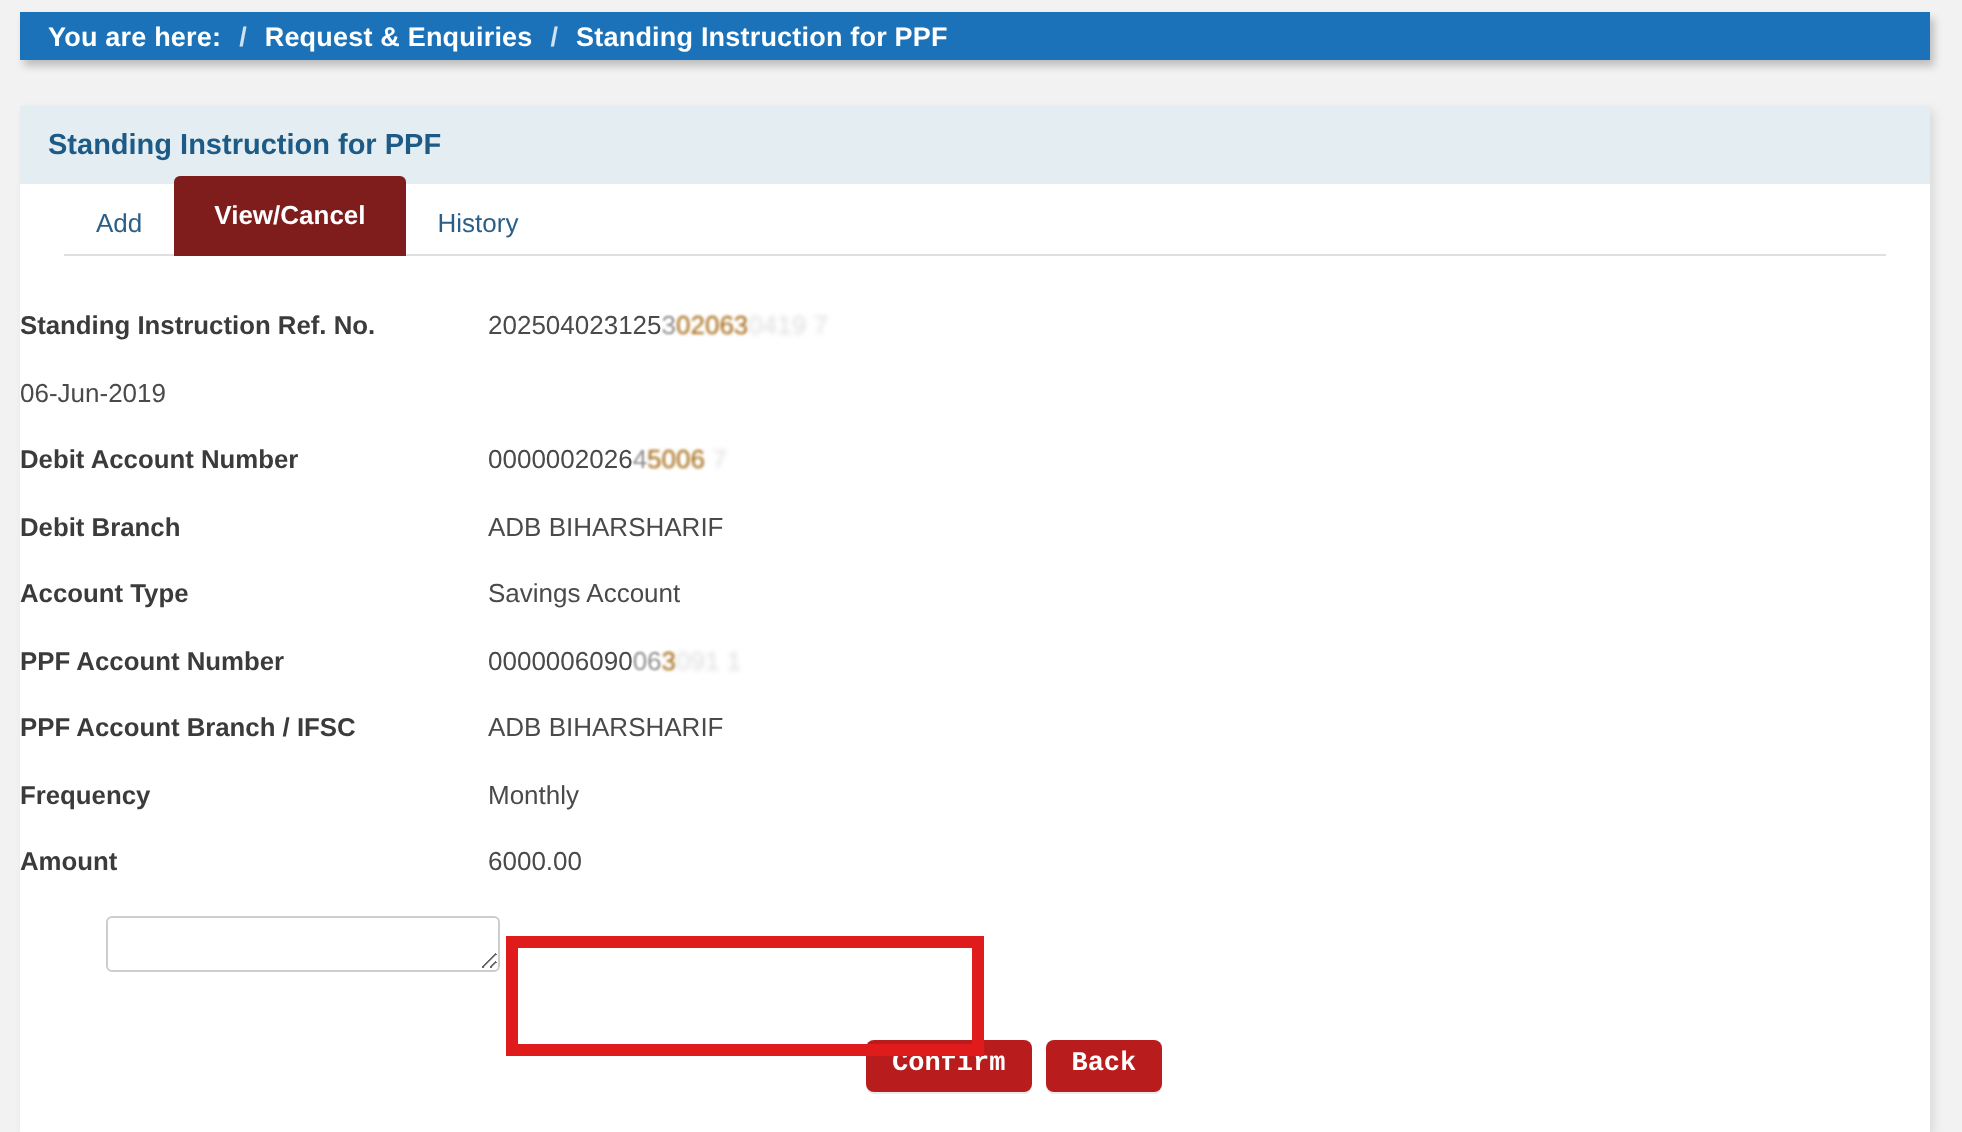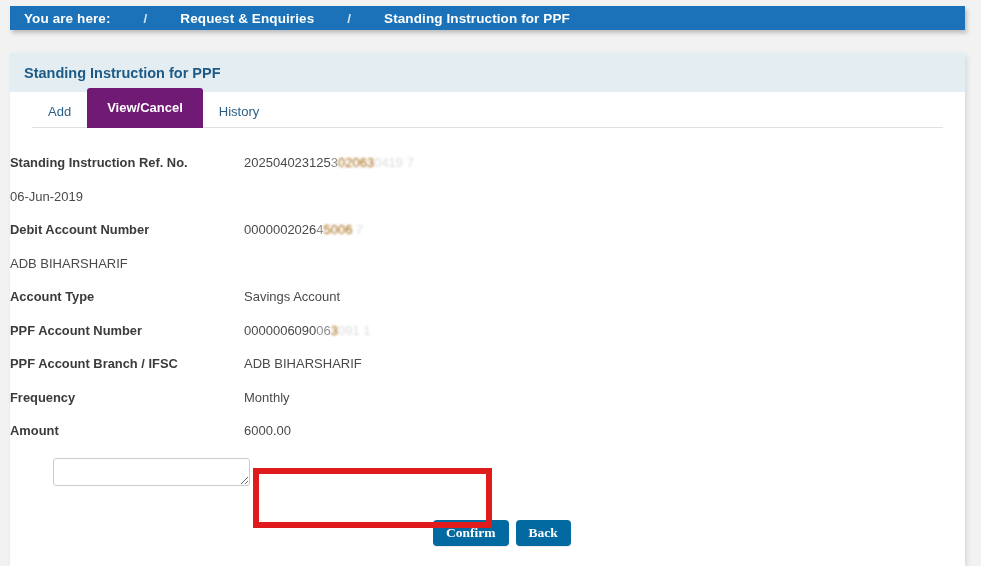--- a/index.html
+++ b/index.html
@@ -21,21 +21,20 @@
     left: 10px;
     top: 6px;
     width: 955px;
     height: 24px;
     background: #1b72b8;
     box-shadow: 2px 3px 4px rgba(0,0,0,0.22);
     display: flex;
     align-items: center;
     padding-left: 14px;
     box-sizing: border-box;
-    gap: 24px;
   }
   .bc-text {
     color: #ffffff;
     font-size: 13.5px;
     font-weight: bold;
     letter-spacing: 0.1px;
     white-space: nowrap;
   }
   .bc-sep {
     color: #cfe2f2;
@@ -82,21 +81,21 @@
     font-size: 13px;
     color: #2b5f87;
     padding: 9px 16px 10px 16px;
     line-height: 1;
     white-space: nowrap;
     cursor: pointer;
     position: relative;
     z-index: 2;
   }
   .tab.active {
-    background: #701a75;
+    background: #7f1d1d;
     color: #ffffff;
     font-weight: bold;
     padding: 13px 20px 14px 20px;
     border-radius: 3px 3px 0 0;
   }
   .tabs-rule {
     position: absolute;
     left: 22px;
     right: 22px;
     bottom: 0;
@@ -196,25 +195,25 @@
 
   
   .actions {
     display: flex;
     justify-content: flex-start;
     padding-left: 423px;
     margin-top: 6px;
     gap: 7px;
   }
   .btn {
-    background: #0369a1;
+    background: #b91c1c;
     color: #ffffff;
     border: none;
     border-radius: 4px;
-    font-family: Liberation Serif, serif;
+    font-family: Liberation Mono, monospace;
     font-size: 13.5px;
     font-weight: bold;
     padding: 6px 13px 7px 13px;
     cursor: pointer;
     line-height: 1;
     box-shadow: 0 1px 0 rgba(0,0,0,0.08);
   }
 </style>
 </head>
 <body>
@@ -250,20 +249,21 @@
     <div class="form-row">
       <div class="f-value">06-Jun-2019</div>
     </div>
 
     <div class="form-row">
       <div class="f-label">Debit Account Number</div>
       <div class="f-value masked"><span class="clear">0000002026</span><span class="fade1">4</span><span class="fade2">5006</span><span class="fade3">  7</span></div>
     </div>
 
     <div class="form-row">
+      <div class="f-label">Debit Branch</div>
       <div class="f-value">ADB BIHARSHARIF</div>
     </div>
 
     <div class="form-row">
       <div class="f-label">Account Type</div>
       <div class="f-value">Savings Account</div>
     </div>
 
     <div class="form-row">
       <div class="f-label">PPF Account Number</div>

